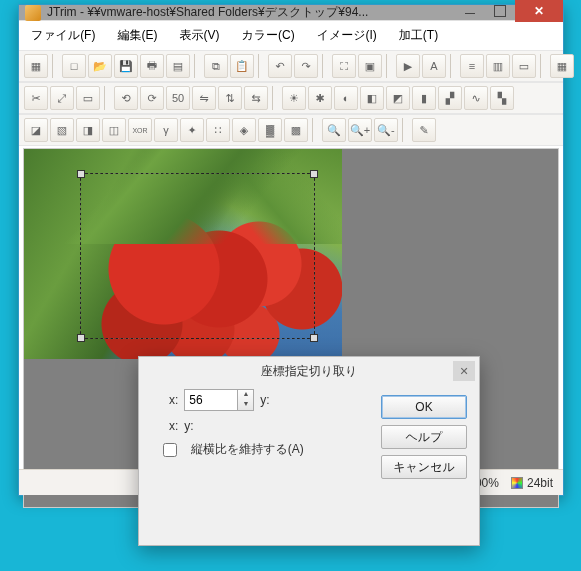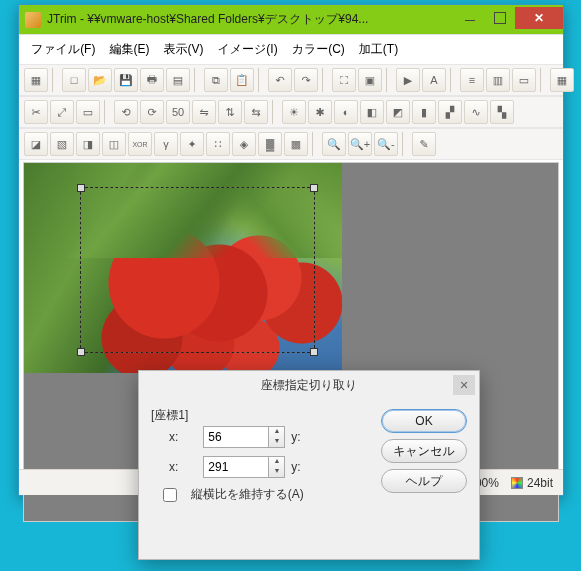--- a/index.html
+++ b/index.html
@@ -1,30 +1,30 @@
 <!DOCTYPE html>
 <html><head>
 <meta charset="utf-8">
 <style>
 * { box-sizing: border-box; margin: 0; padding: 0; font-family: "Meiryo UI", "Segoe UI", sans-serif; font-size: 12px; }
 body { background: #18b6d6; width: 581px; height: 571px; position: relative; overflow: hidden; }
 
 .window { position: absolute; background: #fff; border: 1px solid #2f9ac9; box-shadow: 0 4px 14px rgba(0,0,0,.35); }
 .main-window { left: 18px; top: 4px; width: 546px; height: 492px; }
 
-.titlebar { height: 30px; background: #84cc16; display: flex; align-items: center; padding-left: 6px; border-bottom: 1px solid #e0e0e0; }
+.titlebar { height: 16px; background: #a3a3a3; display: flex; align-items: center; padding-left: 6px; border-bottom: 1px solid #e0e0e0; }
 .titlebar .icon { width: 16px; height: 16px; background: linear-gradient(135deg,#f4c26a,#d68a1a); border-radius: 2px; margin-right: 6px; }
 .titlebar .title { color: #222; flex: 1; white-space: nowrap; overflow: hidden; text-overflow: ellipsis; }
 .tb-btns { display: flex; height: 22px; margin-top: -4px; }
 .tb-btn { width: 30px; height: 22px; display: flex; align-items: center; justify-content: center; color: #444; }
 .tb-btn.close { width: 48px; background: #c9483b; color: #fff; font-weight: bold; }
 .tb-btn.min::before { content:""; width:10px; height:1.6px; background:#444; margin-top:6px;}
 .tb-btn.max::before { content:""; width:10px; height:10px; border:1.5px solid #444; }
 
-.menubar { display: flex; gap: 2px; padding: 4px 6px; }
+.menubar { display: flex; gap: 10px; padding: 4px 6px; }
 .menubar span { padding: 2px 6px; cursor: default; }
 
 .toolbar { display: flex; flex-wrap: wrap; padding: 2px 4px; gap: 1px; background: #f6f5f3; border-top: 1px solid #e6e6e6; border-bottom: 1px solid #e6e6e6; }
 .tbrow { display: flex; align-items: center; }
 .tbtn { width: 24px; height: 24px; border: 1px solid #d9d4cc; background: linear-gradient(#fdfdfb,#eeeae3); border-radius: 2px; display:flex; align-items:center; justify-content:center; color:#666; font-size:11px; margin: 1px; }
 .sep { width: 6px; height: 24px; border-left: 1px solid #cfc9bf; margin: 1px 3px; }
 
 .canvas-area { position: relative; background: #808080; height: 360px; margin: 2px 4px; border: 1px solid #ccc; overflow:hidden;}
 .photo { position:absolute; left:0; top:0; width:318px; height:210px; background:
   radial-gradient(circle at 140px 120px, #d93024 55px, transparent 56px),
@@ -45,34 +45,34 @@
 .selection { position:absolute; left:56px; top:24px; width:235px; height:166px; border: 1px dashed #eee; outline: 1px dashed #222; outline-offset:-1px;}
 .handle { position:absolute; width:8px; height:8px; border:1px solid #333; background:#ddd; }
 .h-tl{left:-4px;top:-4px}.h-tr{right:-4px;top:-4px}.h-bl{left:-4px;bottom:-4px}.h-br{right:-4px;bottom:-4px}
 
 .statusbar { position:absolute; bottom:0; left:0; right:0; height:26px; background:#f4f2ef; border-top:1px solid #dcd7ce; display:flex; align-items:center; justify-content:flex-end; gap:12px; padding:0 10px; color:#333;}
 .statusbar .s-item { display:flex; align-items:center; gap:4px;}
 .mag-icon::before{content:"🔍"; font-size:12px;}
 .depth-icon{width:12px;height:12px; background:conic-gradient(#f33,#3f3,#33f,#ff3,#f33); border:1px solid #888;}
 
 
-.dialog { left: 138px; top: 370px; width: 342px; height: 190px; background:#f0f0f0; border:1px solid #b9b9b9; box-shadow: 0 6px 20px rgba(0,0,0,.35);}
+.dialog { left: 138px; top: 356px; width: 342px; height: 190px; background:#f0f0f0; border:1px solid #b9b9b9; box-shadow: 0 6px 20px rgba(0,0,0,.35);}
 .dlg-title { height:28px; display:flex; align-items:center; justify-content:center; position:relative; color:#333;}
 .dlg-close { position:absolute; right:4px; top:4px; width:22px; height:20px; background:#d7d7d7; color:#666; display:flex; align-items:center; justify-content:center; font-size:11px;}
 .dlg-body { padding: 4px 12px 8px; display:flex; gap:8px;}
 .coords { flex:1; }
 .grp-label { color:#333; margin: 4px 0 2px;}
 .coord-row { display:flex; align-items:center; gap:6px; padding-left:18px; margin-bottom:8px;}
 .coord-row label { color:#333;}
 .spin { display:flex; align-items:center;}
-.spin input { width:66px; height:22px; border:1px solid #a8a8a8; padding:2px 4px; background:#fff;margin-left:19px;}
+.spin input { width:54px; height:22px; border:1px solid #a8a8a8; padding:2px 4px; background:#fff;}
 .spin .updown { width:16px; height:22px; border:1px solid #a8a8a8; border-left:none; background:linear-gradient(#fdfdfd,#e6e6e6); display:flex; flex-direction:column;}
 .spin .updown span{flex:1; font-size:7px; line-height:1; text-align:center; color:#555;}
 .btns { width:86px; display:flex; flex-direction:column; gap:6px; padding-top:6px;}
-.dlg-btn { height:24px; border:1px solid #aeaeae; background:linear-gradient(#fdfdfd,#e4e4e4); border-radius:12px; text-align:center; line-height:22px; color:#222;}
+.dlg-btn { height:24px; border:1px solid #aeaeae; background:linear-gradient(#fdfdfd,#e4e4e4); border-radius:2px; text-align:center; line-height:22px; color:#222;}
 .dlg-btn.default { border-color:#5b9bd5; box-shadow:0 0 0 1px #a3c6e8 inset;}
 .chk-row { padding-left:12px; display:flex; align-items:center; gap:14px; color:#333; margin-top:2px;}
 .chk-row input{width:14px;height:14px;}
 </style>
 </head>
 <body>
 
 <div class="window main-window">
   <div class="titlebar">
     <div class="icon"></div>
@@ -81,22 +81,22 @@
       <div class="tb-btn min"></div>
       <div class="tb-btn max"></div>
       <div class="tb-btn close">✕</div>
     </div>
   </div>
 
   <div class="menubar">
     <span>ファイル(F)</span>
     <span>編集(E)</span>
     <span>表示(V)</span>
+    <span>カラー(C)</span>
     <span>イメージ(I)</span>
-    <span>カラー(C)</span>
     <span>加工(T)</span>
   </div>
 
   <div class="toolbar">
     <div class="tbrow">
       <div class="tbtn">▦</div>
       <div class="sep"></div>
       <div class="tbtn">□</div>
       <div class="tbtn">📂</div>
       <div class="tbtn">💾</div>
@@ -194,47 +194,39 @@
   </div>
 </div>
 
 <div class="window dialog">
   <div class="dlg-title">
     <span>座標指定切り取り</span>
     <div class="dlg-close">✕</div>
   </div>
   <div class="dlg-body">
     <div class="coords">
-      <div class="grp-label">[座標1]</div>
       <div class="coord-row">
         <label>x:</label>
         <div class="spin">
             <input value="56" style="">
             <div class="updown">
               <span>▲</span>
               <span>▼</span>
             </div>
           </div>
         <label>y:</label>
       </div>
       <div class="coord-row">
         <label>x:</label>
-        <div class="spin">
-            <input value="291" style="">
-            <div class="updown">
-              <span>▲</span>
-              <span>▼</span>
-            </div>
-          </div>
         <label>y:</label>
       </div>
       <div class="chk-row">
         <input type="checkbox" style="">
         <span>縦横比を維持する(A)</span>
       </div>
     </div>
     <div class="btns">
       <div class="dlg-btn default">OK</div>
+      <div class="dlg-btn">ヘルプ</div>
       <div class="dlg-btn">キャンセル</div>
-      <div class="dlg-btn">ヘルプ</div>
     </div>
   </div>
 </div>
 
 </body></html>

